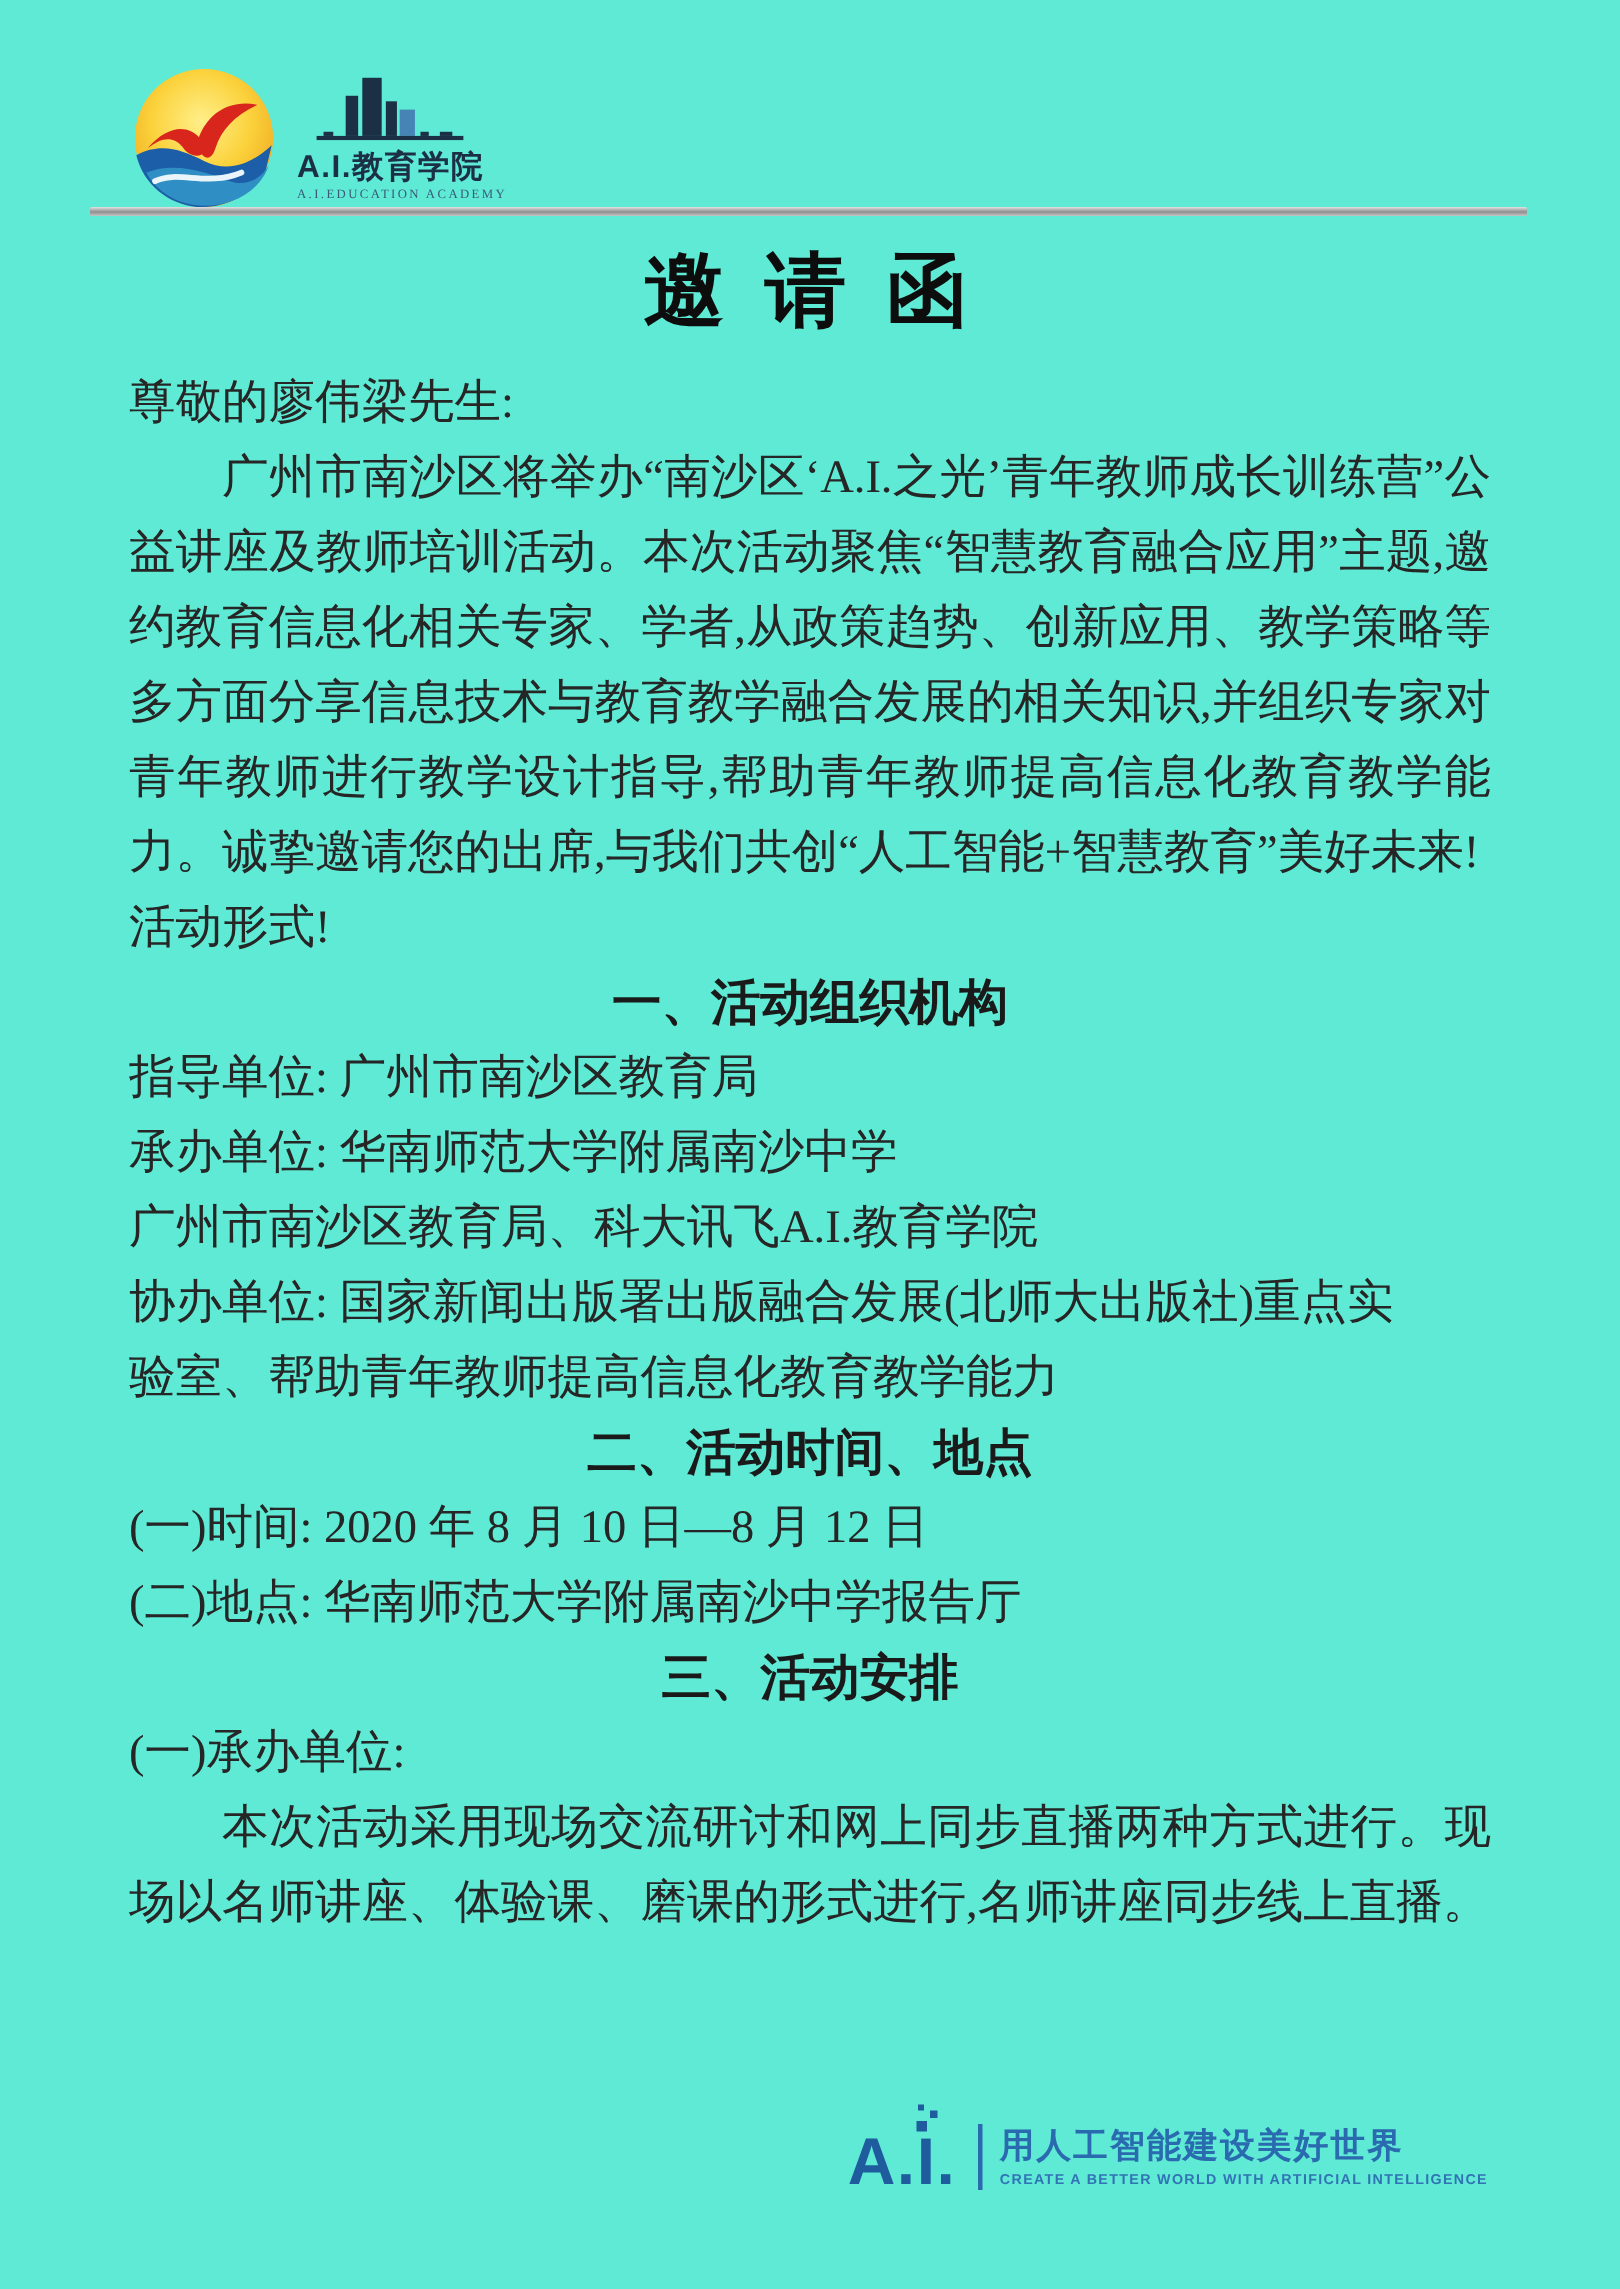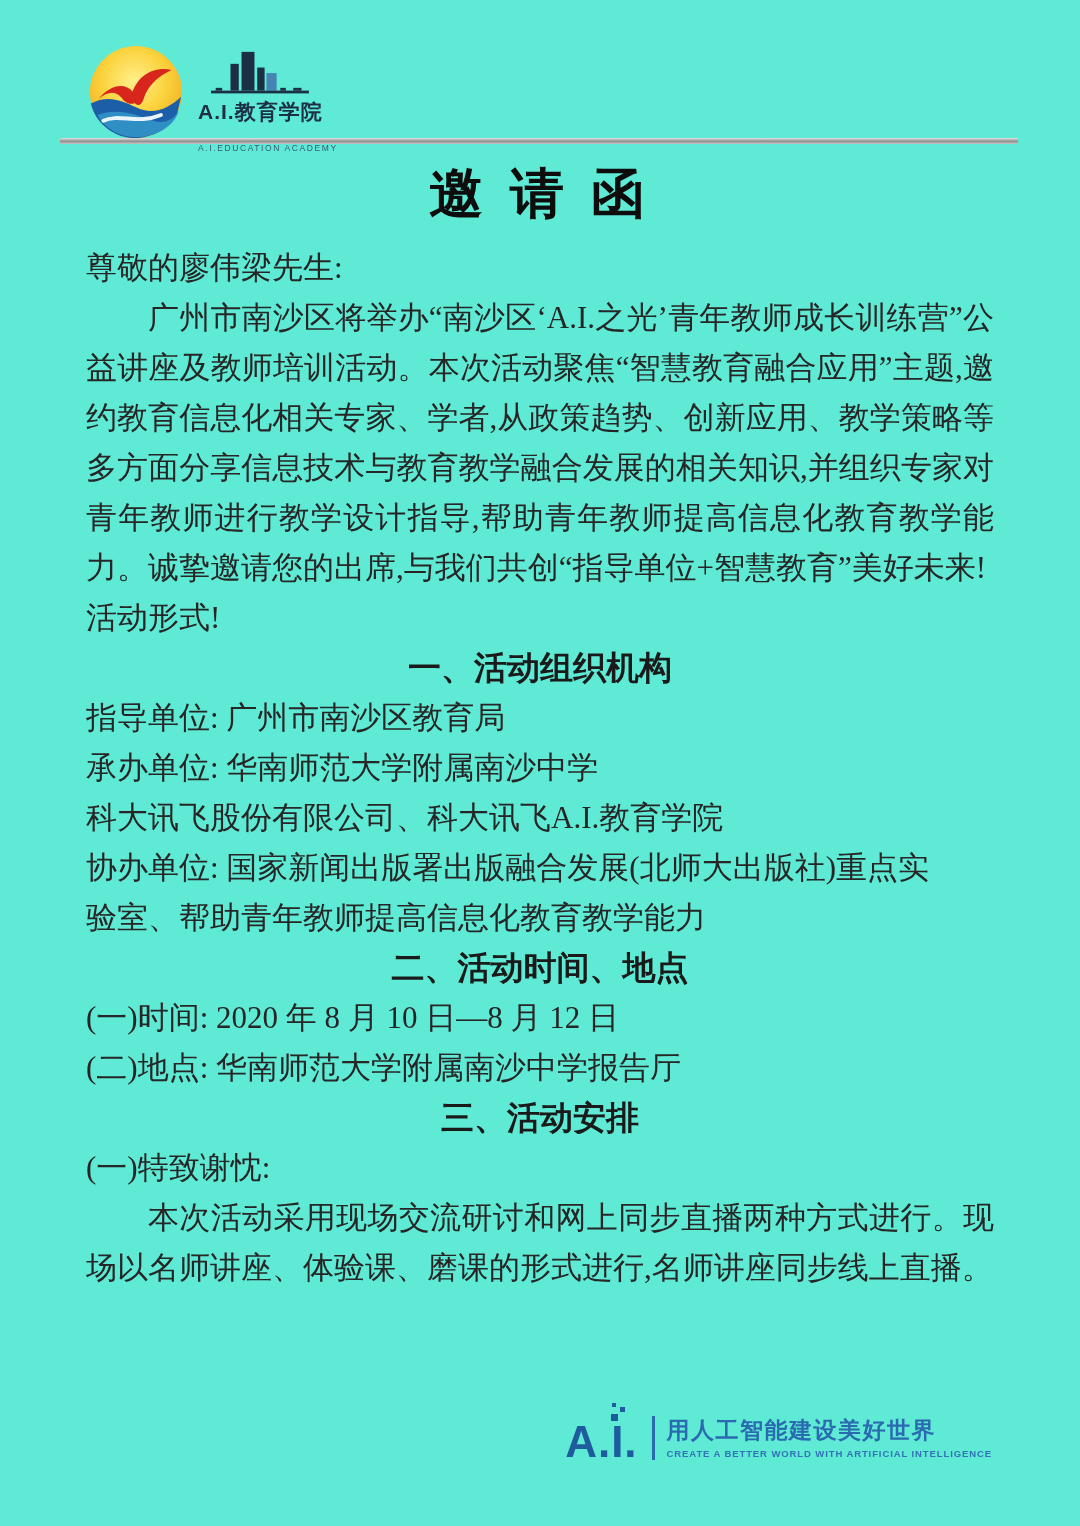--- a/index.html
+++ b/index.html
@@ -17,23 +17,23 @@
   .header{position:absolute;top:44px;left:88px;display:flex;align-items:flex-start;}
   .emblem{width:96px;height:96px;display:block;}
   .brand{margin-left:14px;padding-top:6px;width:160px;}
   .brand svg{display:block;margin-left:2px;}
   .brand-cn{
     font-family:"Liberation Sans","DejaVu Sans",sans-serif;
     font-weight:bold;font-size:21px;letter-spacing:1px;
     color:#1b2f45;line-height:1.1;margin-top:2px;white-space:nowrap;
   }
   .brand-en{
-    font-family:Liberation Sans, sans-serif;
+    font-family:Liberation Serif, serif;
     font-size:8.5px;letter-spacing:1.6px;color:#3a5a78;
-    margin-top:20px;white-space:nowrap;
+    margin-top:1px;white-space:nowrap;
   }
   .divider{
     position:absolute;top:138px;left:60px;width:958px;height:6px;
     background:linear-gradient(180deg,#e2e2e2 0%,#8f8f8f 55%,#c6c6c6 100%);
     border-radius:1px;
   }
 
   
   .title{
     position:absolute;top:158px;left:0;width:100%;
@@ -123,36 +123,36 @@
       <div class="brand-cn">A.I.教育学院</div>
       <div class="brand-en">A.I.EDUCATION ACADEMY</div>
     </div>
   </div>
   <div class="divider"></div>
 
   <div class="title">邀 请 函</div>
 
   <div class="body">
     <p>尊敬的廖伟梁先生:</p>
-    <p class="just ind2">广州市南沙区将举办“南沙区‘A.I.之光’青年教师成长训练营”公益讲座及教师培训活动。本次活动聚焦“智慧教育融合应用”主题,邀约教育信息化相关专家、学者,从政策趋势、创新应用、教学策略等多方面分享信息技术与教育教学融合发展的相关知识,并组织专家对青年教师进行教学设计指导,帮助青年教师提高信息化教育教学能力。诚挚邀请您的出席,与我们共创“指导单位+智慧教育”美好未来!</p>
+    <p class="just ind2">广州市南沙区将举办“南沙区‘A.I.之光’青年教师成长训练营”公益讲座及教师培训活动。本次活动聚焦“智慧教育融合应用”主题,邀约教育信息化相关专家、学者,从政策趋势、创新应用、教学策略等多方面分享信息技术与教育教学融合发展的相关知识,并组织专家对青年教师进行教学设计指导,帮助青年教师提高信息化教育教学能力。诚挚邀请您的出席,与我们共创“人工智能+智慧教育”美好未来!</p>
     <p class="ml2">活动形式!</p>
 
     <p class="heading">一、活动组织机构</p>
     <p class="ml2">指导单位: 广州市南沙区教育局</p>
     <p class="ml2">承办单位: 华南师范大学附属南沙中学</p>
-    <p class="cont-a">科大讯飞股份有限公司、科大讯飞A.I.教育学院</p>
+    <p class="cont-a">广州市南沙区教育局、科大讯飞A.I.教育学院</p>
     <p class="ml2">协办单位: 国家新闻出版署出版融合发展(北师大出版社)重点实</p>
     <p class="cont-b">验室、帮助青年教师提高信息化教育教学能力</p>
 
     <p class="heading">二、活动时间、地点</p>
     <p class="ml2">(一)时间: 2020 年 8 月 10 日—8 月 12 日</p>
     <p class="ml2">(二)地点: 华南师范大学附属南沙中学报告厅</p>
 
     <p class="heading">三、活动安排</p>
-    <p class="ml2">(一)特致谢忱:</p>
+    <p class="ml2">(一)承办单位:</p>
     <p class="just ind2">本次活动采用现场交流研讨和网上同步直播两种方式进行。现场以名师讲座、体验课、磨课的形式进行,名师讲座同步线上直播。</p>
   </div>
 
   <div class="footer">
     <div class="ai-mark">
       <span class="ai-dots">
         <span class="d1"></span><span class="d2"></span><span class="d3"></span>
       </span>
       <span>A.I.</span>
     </div>

